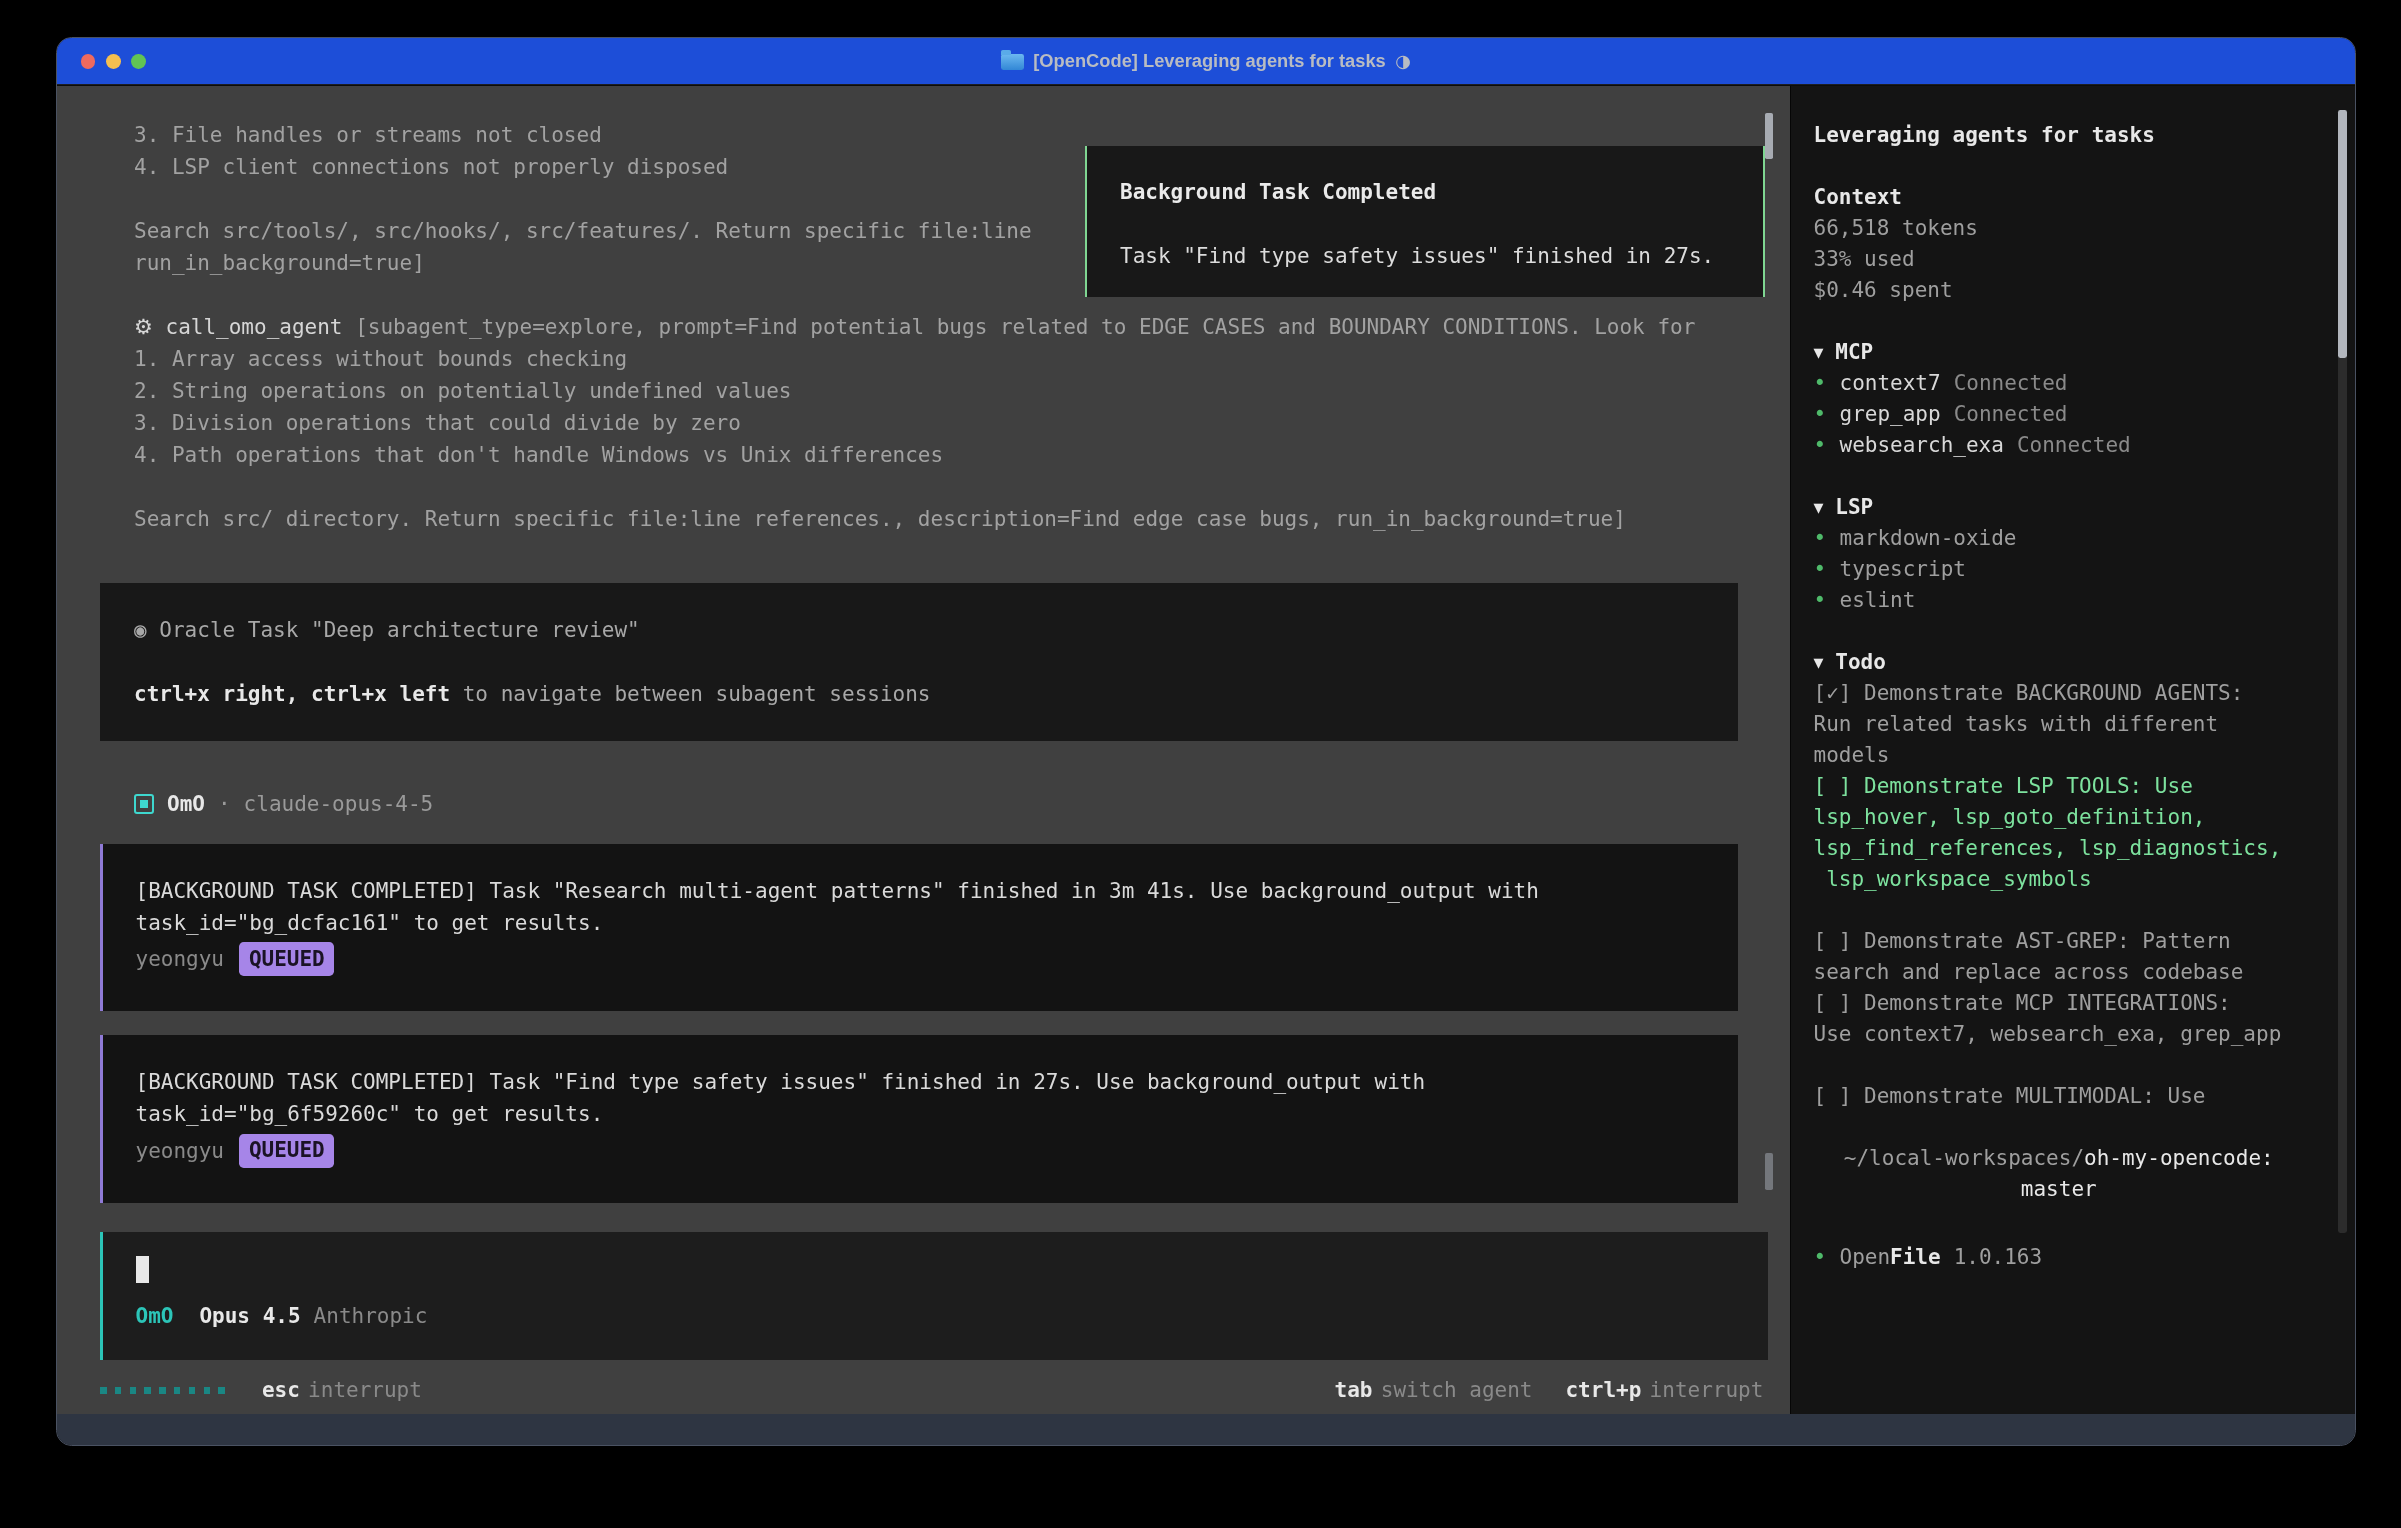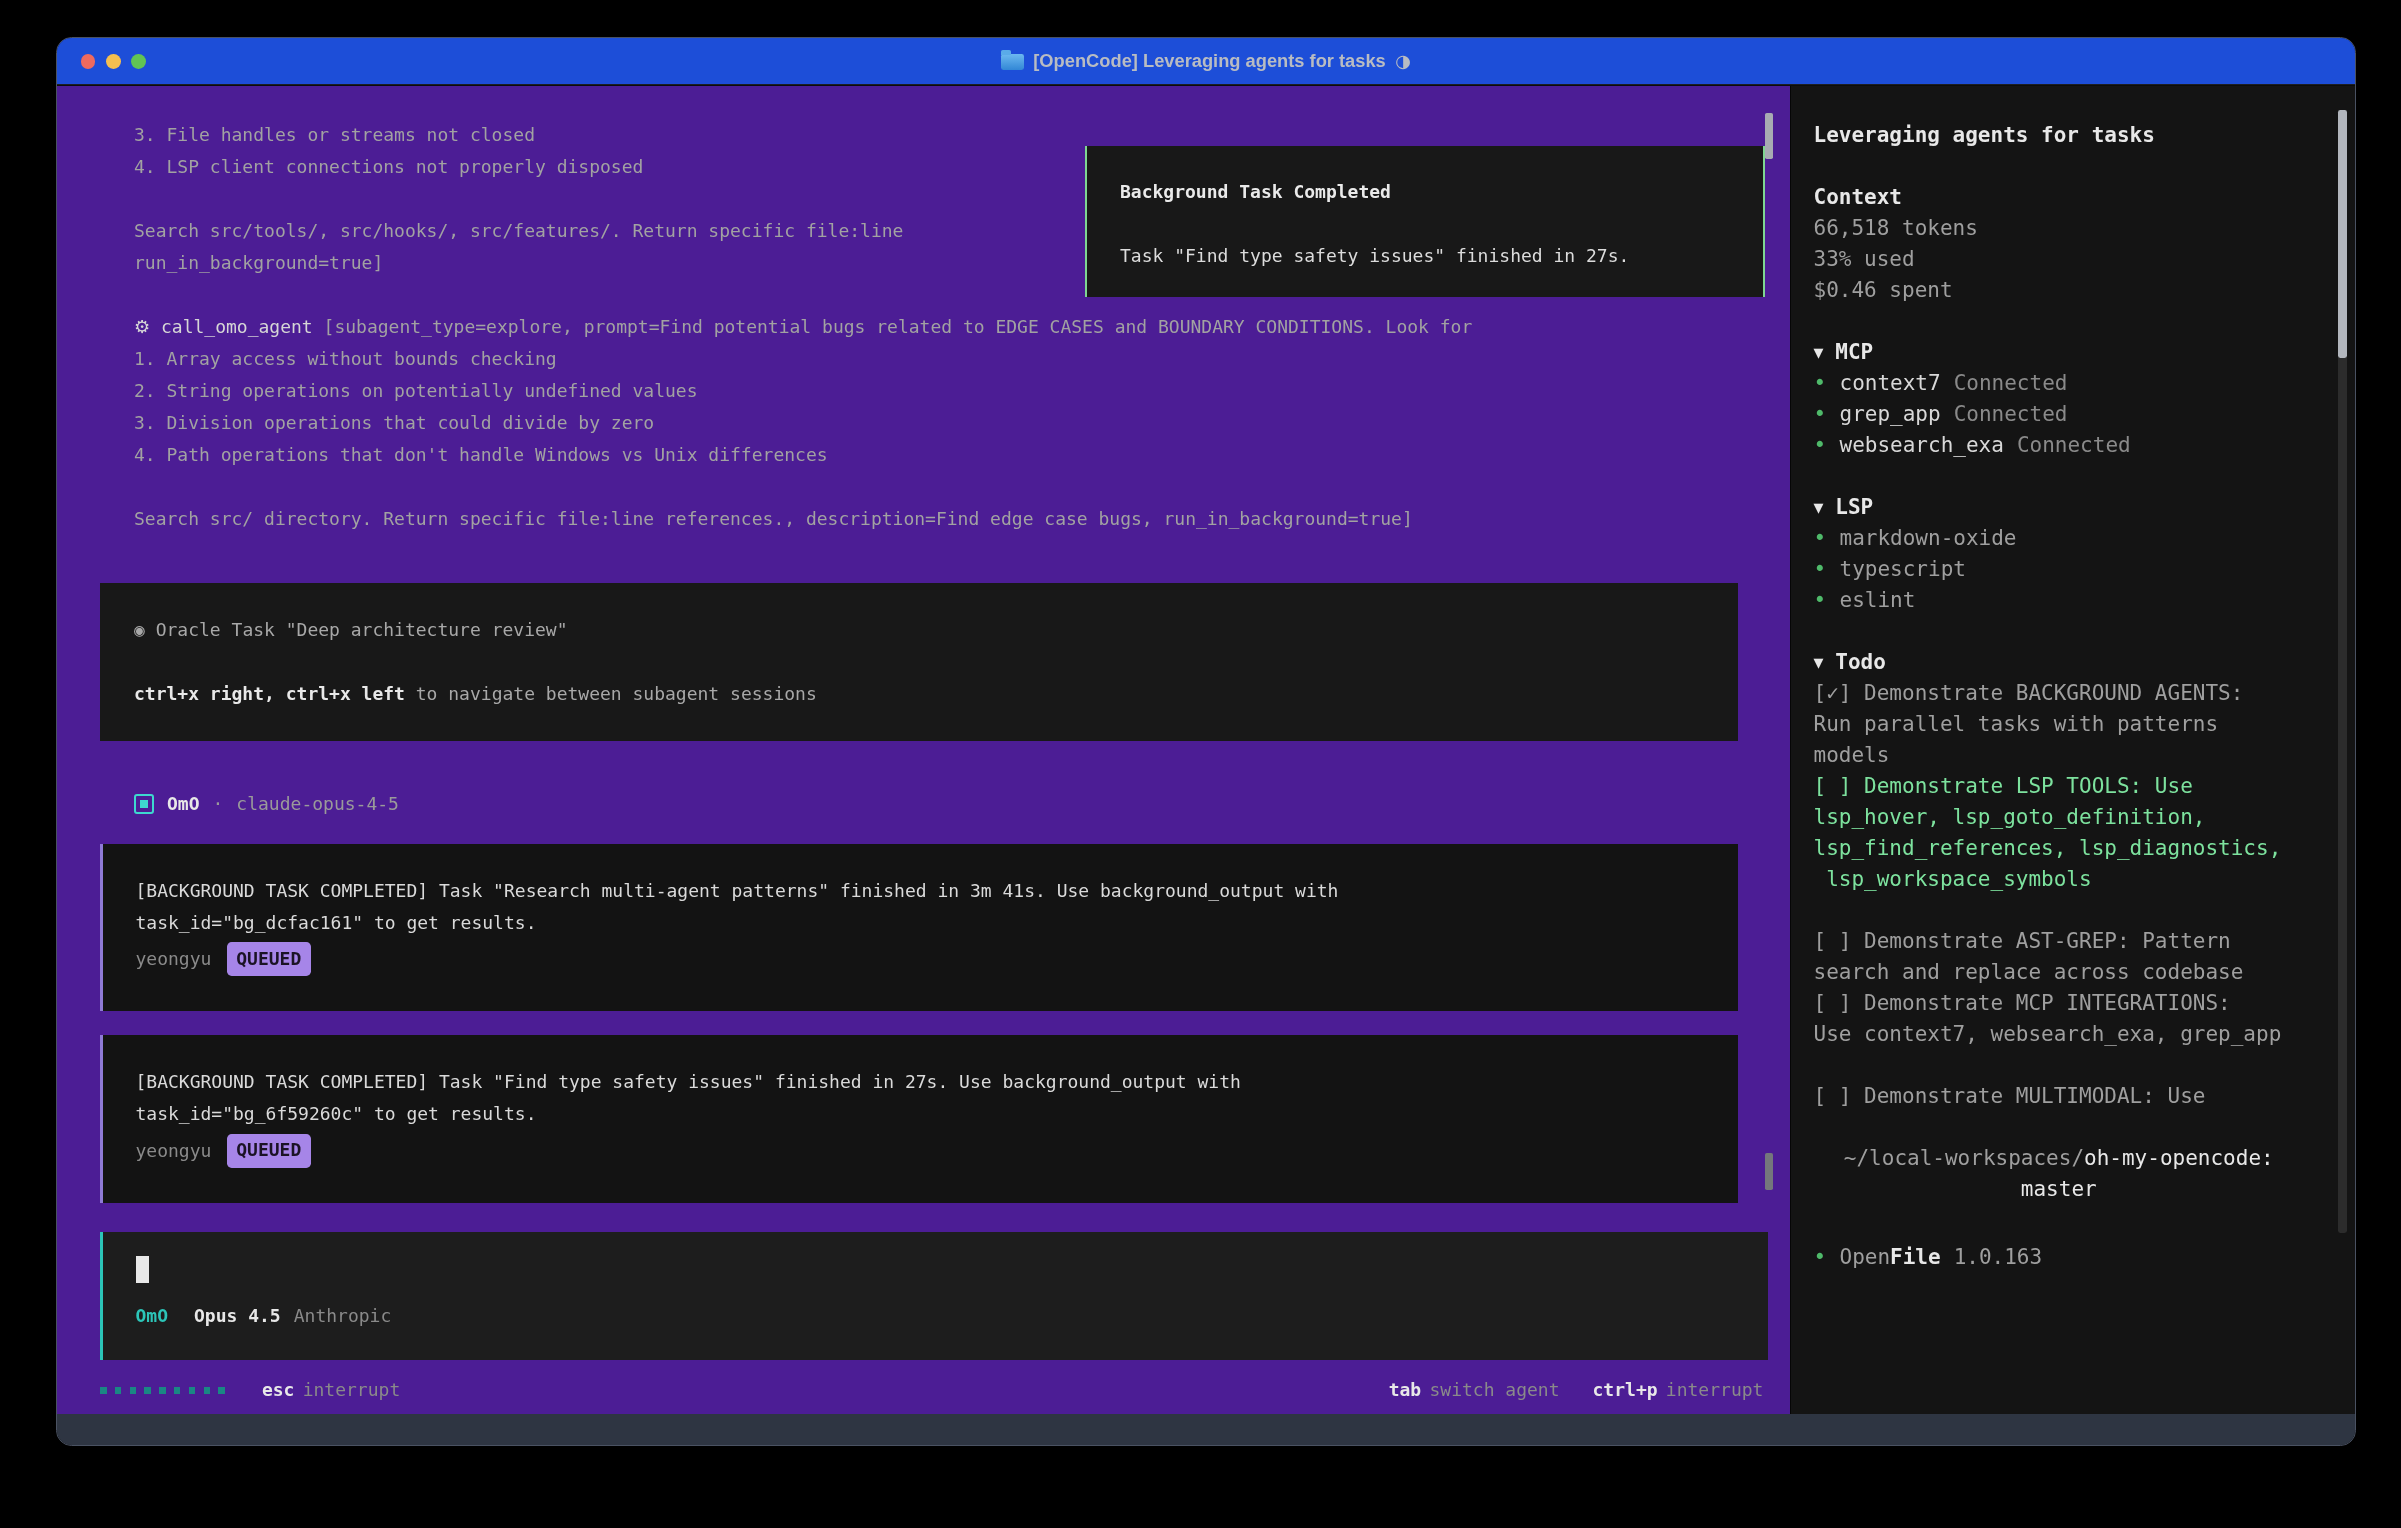--- a/index.html
+++ b/index.html
@@ -33,22 +33,22 @@
   .folder::before {
     content:""; position:absolute; left:0; top:-4.1px; width:9.5px; height:4.7px;
     border-radius:1.8px 1.8px 0 0; background:#5aabе9; background:#5aabe9;
   }
   .ctx-glyph { font-family:"DejaVu Sans", sans-serif; font-size:17.7px; font-weight:normal; }
   .winbody { position:absolute; top:48px; left:0; right:0; bottom:31px; display:flex; }
   .window::after { content:""; position:absolute; left:0; right:0; bottom:0; height:31px; background:#2e3542; }
 
   
   .main {
-    position:relative; flex:1; background:#4c1d95; overflow:hidden;
-    padding:33px 0 0 43px; font-size:18px; line-height:32px; color:#a2a2a2;
+    position:relative; flex:1; background:#404040; overflow:hidden;
+    padding:33px 0 0 43px; font-size:21px; line-height:32px; color:#a2a2a2;
   }
   .tline { min-height:32px; margin-left:34px; white-space:pre; }
   .spacer { height:32px; }
   .gear { font-family:"DejaVu Sans", sans-serif; color:#d6d6d6; }
   .toolname { color:#d6d6d6; }
   .oracle-box {
     margin-top:48px; margin-right:52px; height:158px; background:#181818;
     padding:31px 0 0 34px; color:#a8a8a8;
   }
   .oracle-box .keys { color:#e8e8e8; font-weight:bold; }
@@ -300,21 +300,21 @@
             <span class="dot">•</span>
             <span class="nm dim">eslint</span>
           </div>
         <div class="sb-gap"></div>
 
         <div class="sb-head">
             <span class="tri">▼</span>
             <span>Todo</span>
           </div>
         <div class="todo-item done">[✓] Demonstrate BACKGROUND AGENTS:
-Run parallel tasks with patterns
+Run related tasks with different
 models</div>
         <div class="todo-item active">[ ] Demonstrate LSP TOOLS: Use
 lsp_hover, lsp_goto_definition,
 lsp_find_references, lsp_diagnostics,
  lsp_workspace_symbols</div>
         <div class="todo-item pending gap">[ ] Demonstrate AST-GREP: Pattern
 search and replace across codebase</div>
         <div class="todo-item pending">[ ] Demonstrate MCP INTEGRATIONS:
 Use context7, websearch_exa, grep_app</div>
         <div class="todo-item pending gap">[ ] Demonstrate MULTIMODAL: Use</div>

